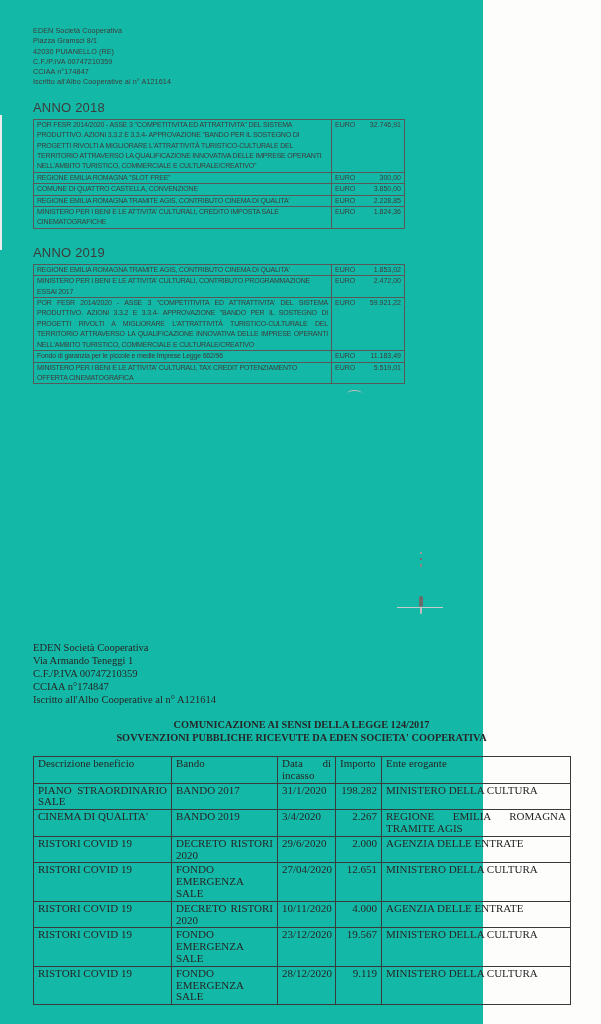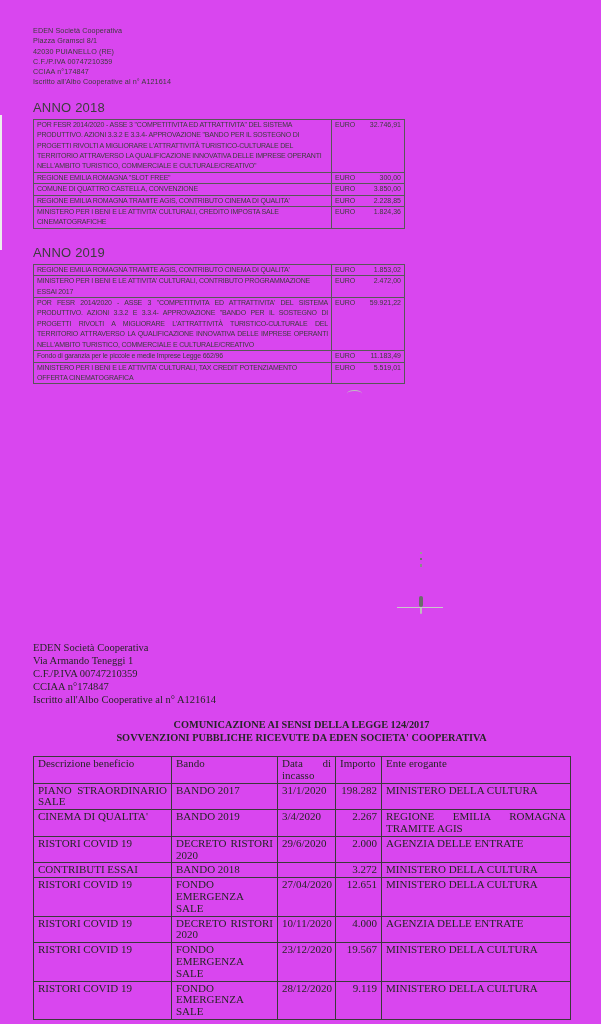--- a/index.html
+++ b/index.html
@@ -1,17 +1,17 @@
 <!DOCTYPE html>
 <html><head>
 <meta charset="utf-8">
 <style>
   html,body{margin:0;padding:0;}
   body{width:601px;height:1024px;background:#fdfdfc;overflow:hidden;}
-  #scan{position:relative;width:601px;height:1024px;background:#d946ef;}
+  #scan{position:relative;width:483px;height:1024px;background:#14b8a6;}
 
   
   #page1{position:absolute;left:33px;top:26px;width:545px;
          font-family:"Liberation Sans",sans-serif;color:#3c3c3c;}
   .p1-addr{font-size:7.2px;line-height:10.3px;letter-spacing:0.1px;}
   .p1-section{margin-top:9px;font-size:7.2px;letter-spacing:0.1px;}
   .p1-year{margin-top:12px;font-size:13px;letter-spacing:0.2px;}
   table.p1{border-collapse:collapse;table-layout:fixed;width:357px;margin-top:4px;}
   table.p1 td{border:1px solid #585858;font-size:7px;line-height:10.4px;
               padding:0 3px;vertical-align:top;color:#3c3c3c;}
@@ -209,27 +209,20 @@
           <td class="jst">REGIONE EMILIA ROMAGNA TRAMITE AGIS</td>
         </tr>
         <tr>
           <td class="jst">RISTORI COVID 19</td>
           <td class="jst">DECRETO RISTORI 2020</td>
           <td>29/6/2020</td>
           <td class="num">2.000</td>
           <td class="jst">AGENZIA DELLE ENTRATE</td>
         </tr>
         <tr>
-          <td class="jst">CONTRIBUTI ESSAI</td>
-          <td class="jst">BANDO 2018</td>
-          <td></td>
-          <td class="num">3.272</td>
-          <td class="jst">MINISTERO DELLA CULTURA</td>
-        </tr>
-        <tr>
           <td class="jst">RISTORI COVID 19</td>
           <td class="jst">FONDO EMERGENZA SALE</td>
           <td>27/04/2020</td>
           <td class="num">12.651</td>
           <td class="jst">MINISTERO DELLA CULTURA</td>
         </tr>
         <tr>
           <td class="jst">RISTORI COVID 19</td>
           <td class="jst">DECRETO RISTORI 2020</td>
           <td>10/11/2020</td>

